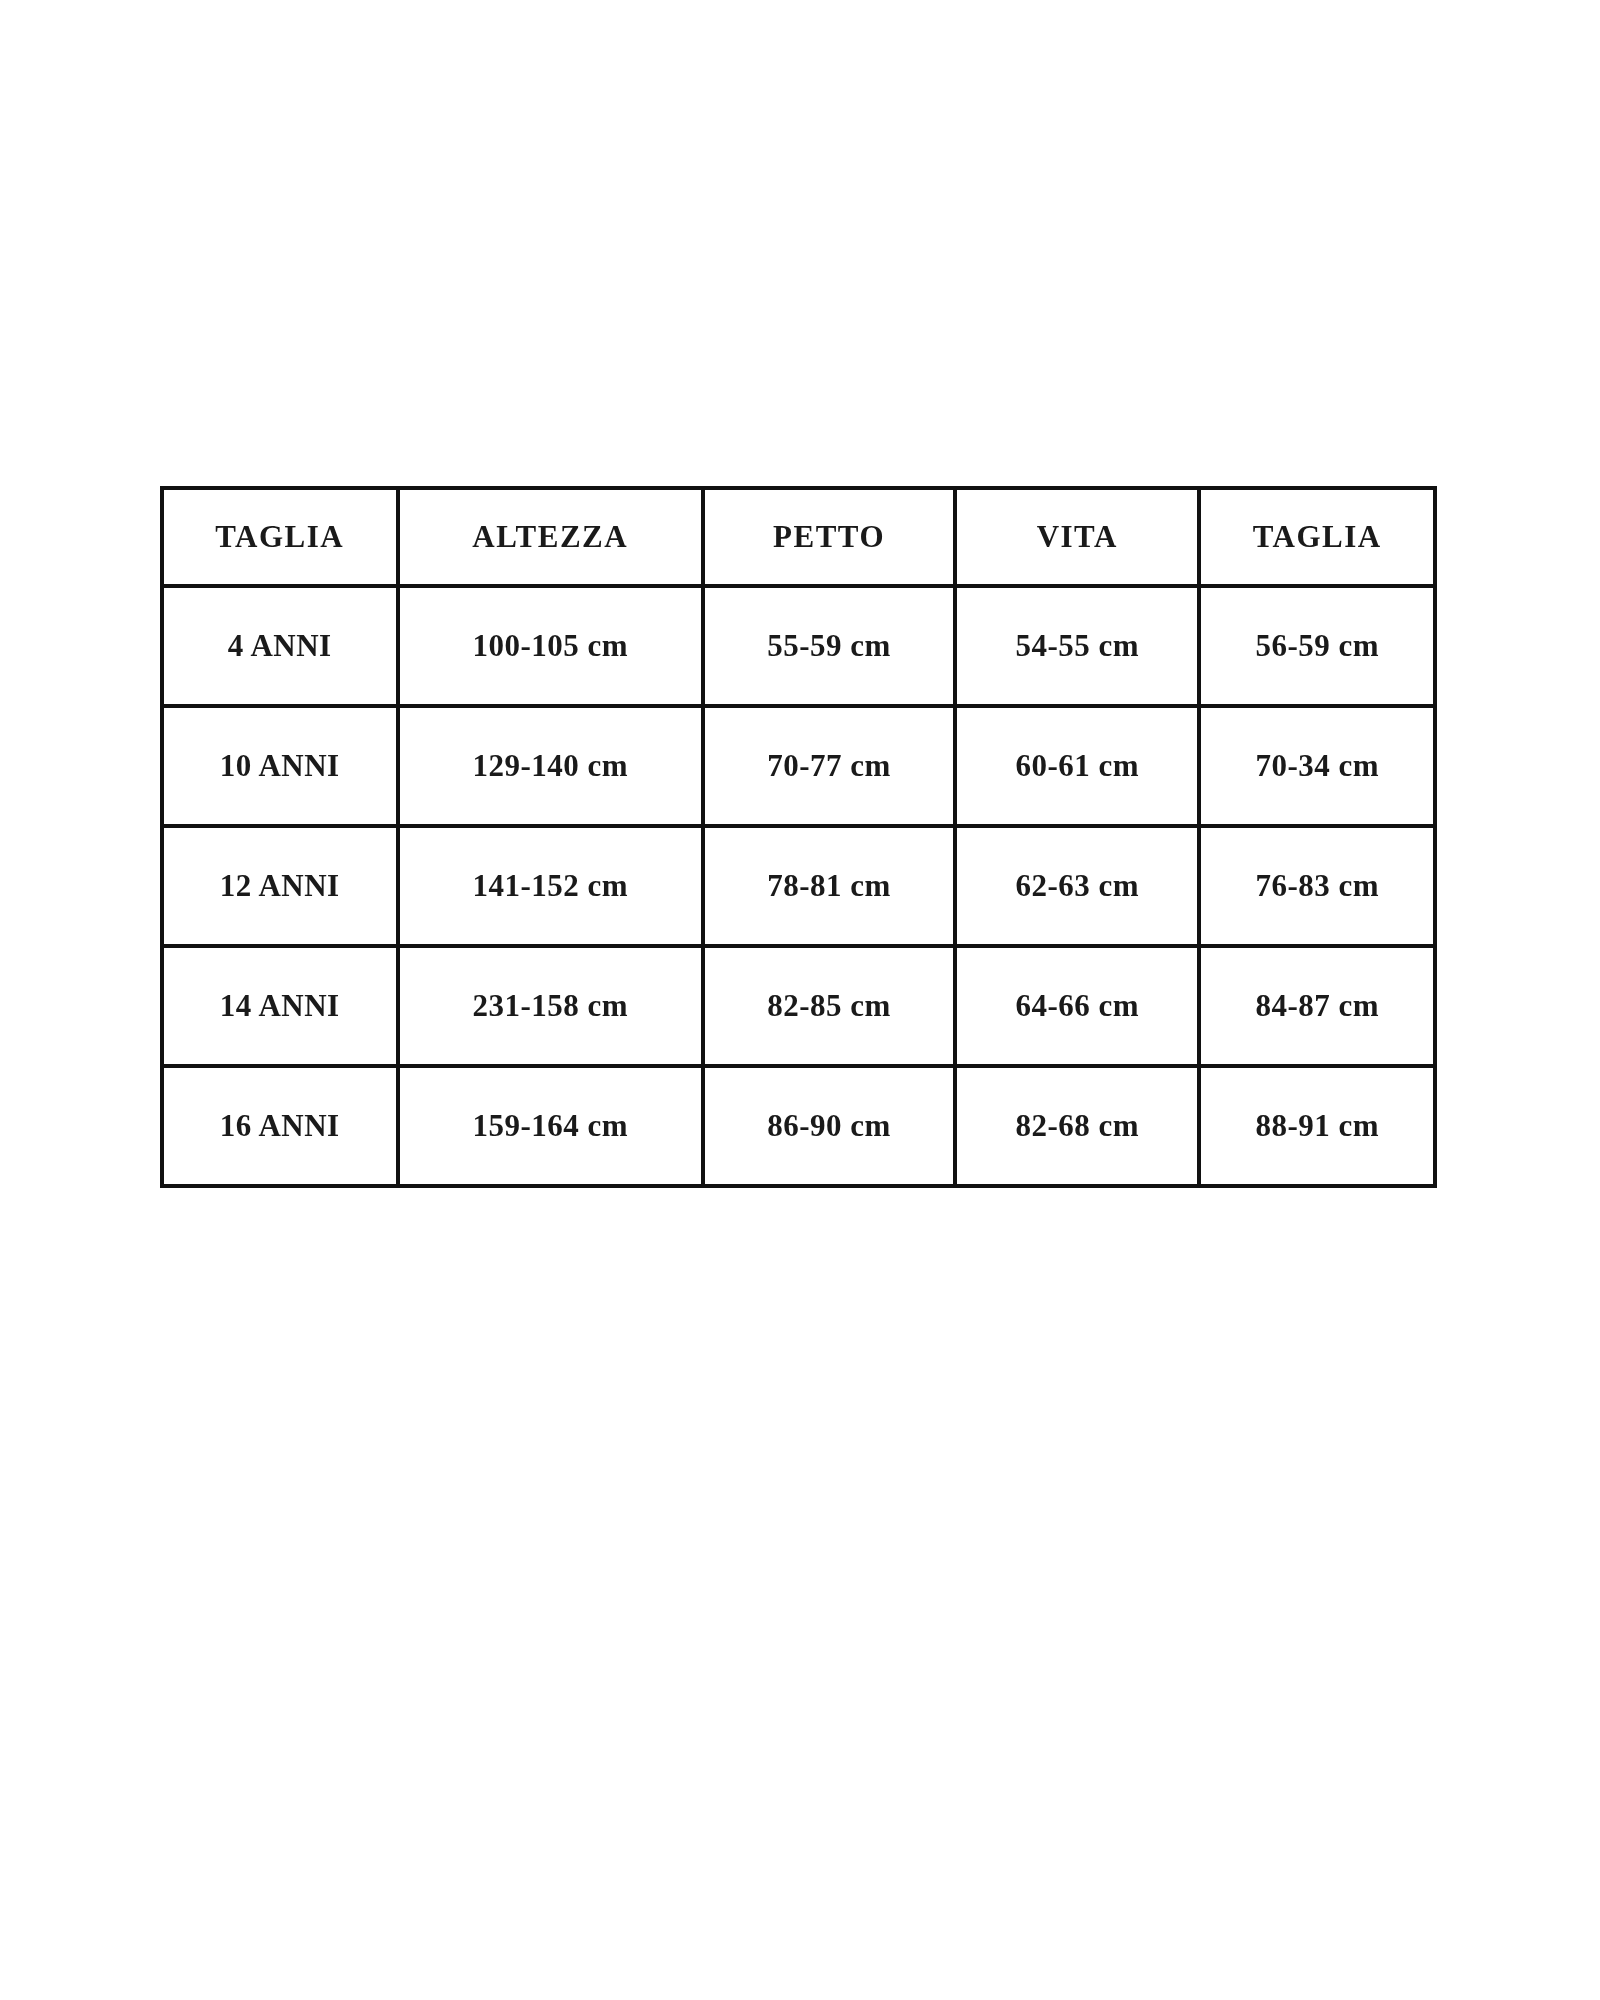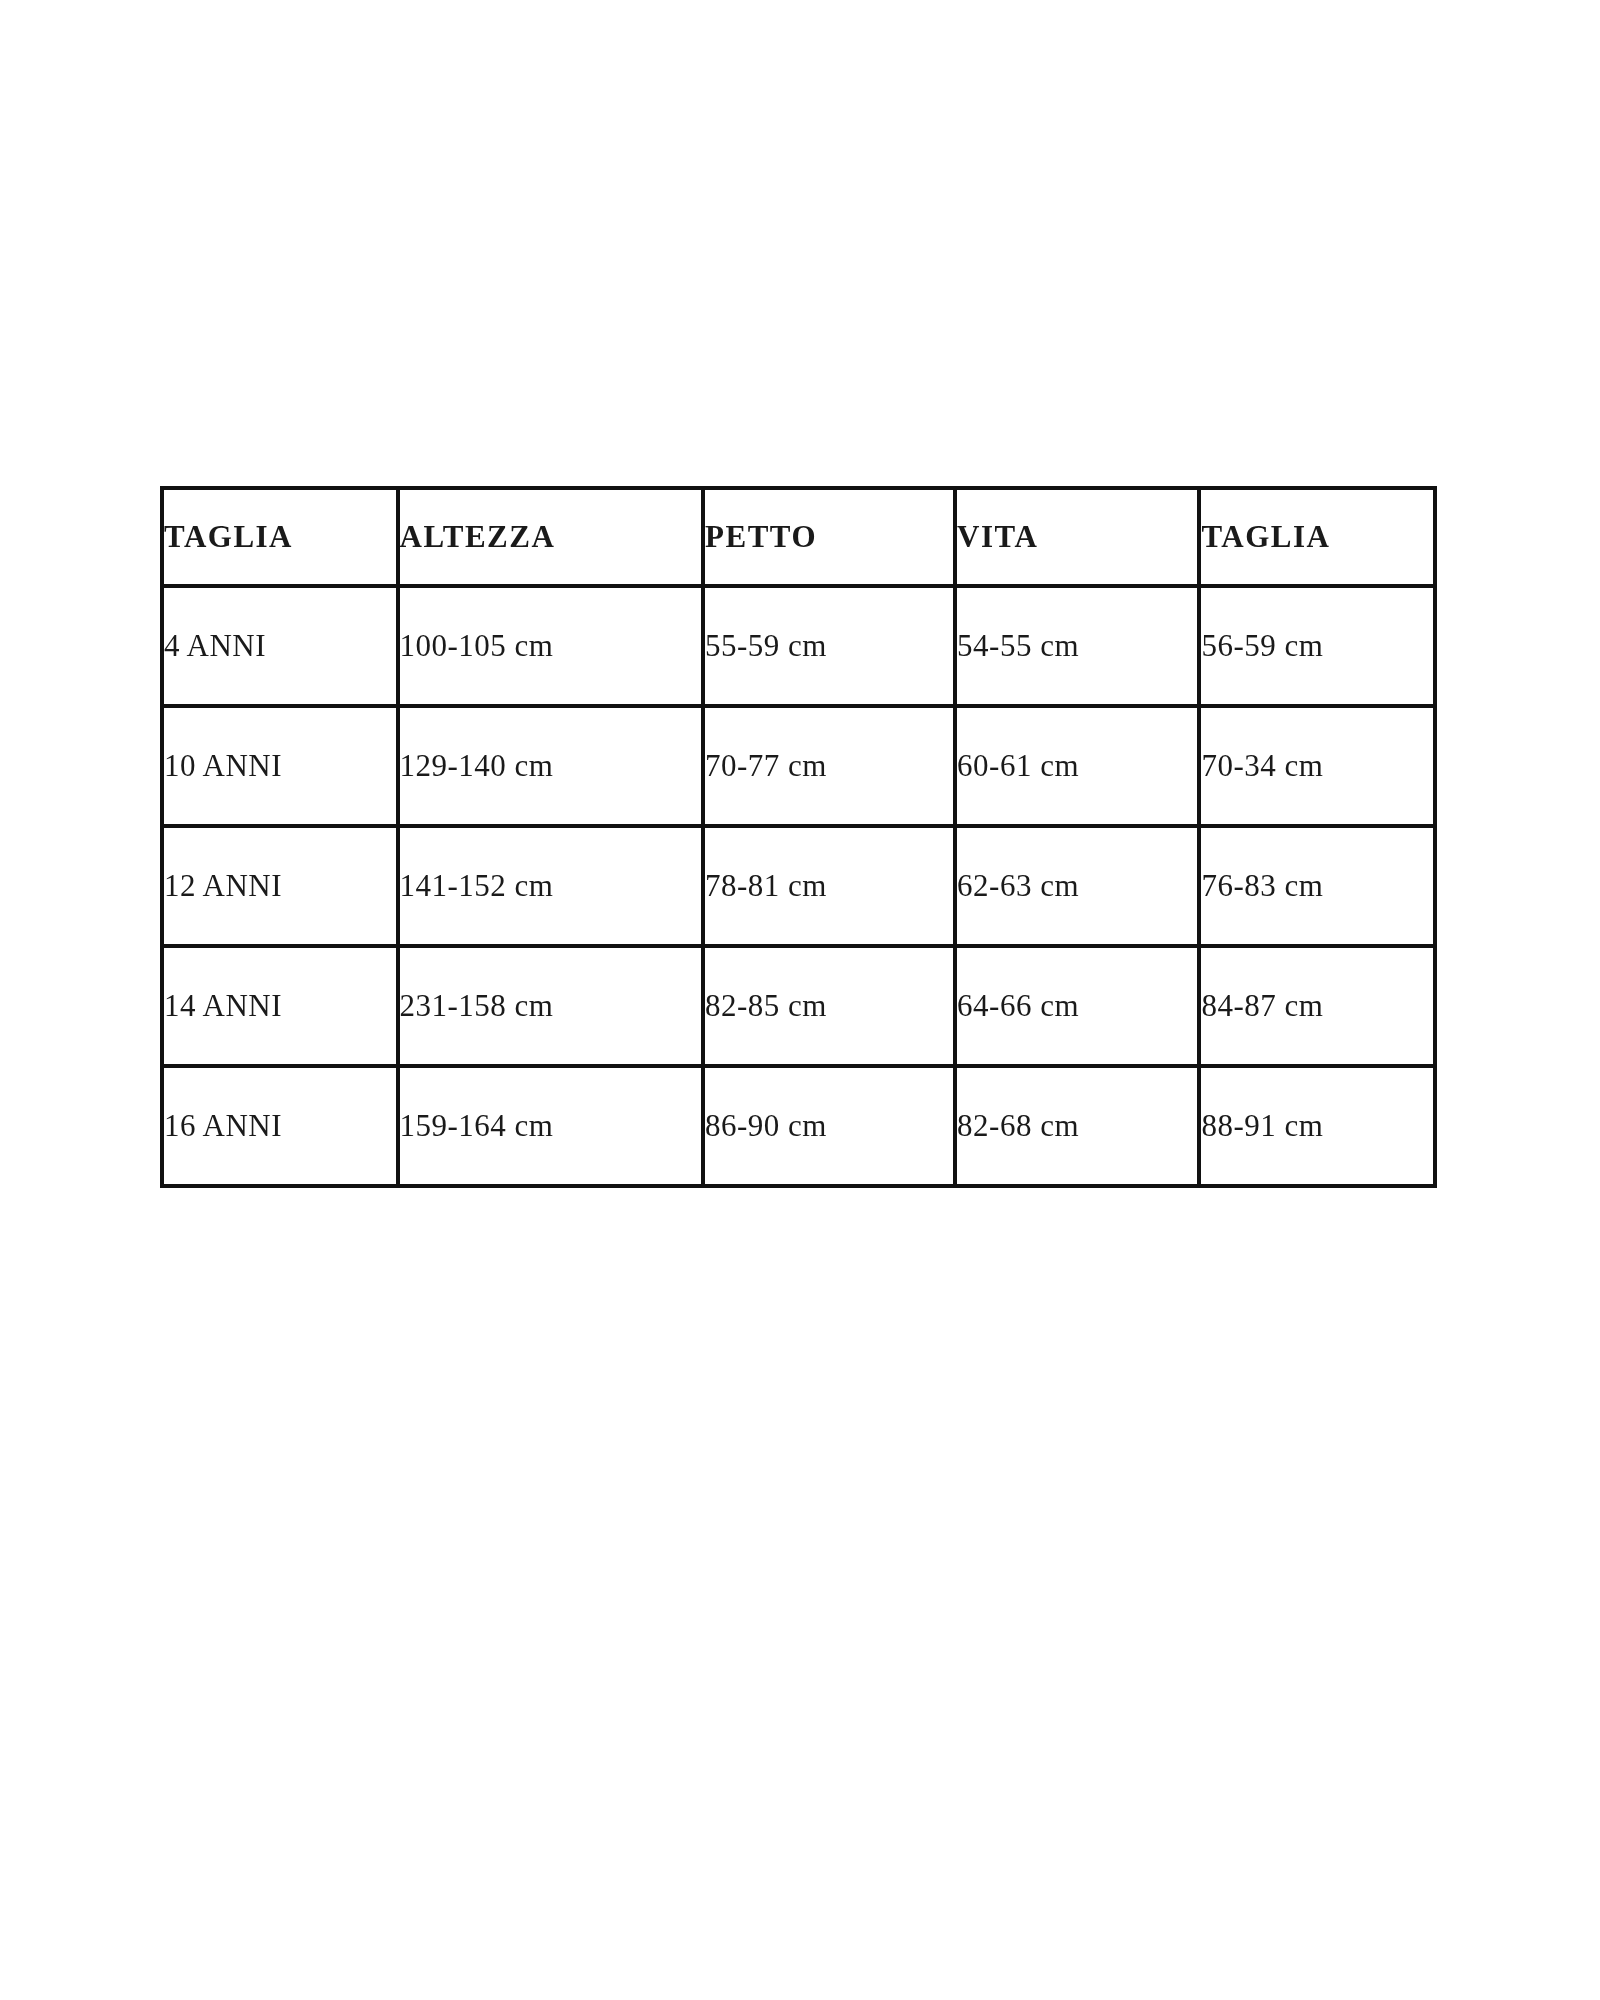--- a/index.html
+++ b/index.html
@@ -20,38 +20,38 @@
     left: 160px;
     top: 486px;
     width: 1277px;
     border-collapse: collapse;
     table-layout: fixed;
     background: #ffffff;
   }
   table.size-chart th,
   table.size-chart td {
     border: 4.5px solid #111111;
-    text-align: left;
+    text-align: center;
     vertical-align: middle;
     color: #1a1a1a;
     background: #ffffff;
     overflow: hidden;
     white-space: nowrap;
   }
   table.size-chart th {
     height: 98px;
     font-size: 31px;
     font-weight: bold;
     letter-spacing: 1.5px;
     font-family: "Liberation Serif", "DejaVu Serif", serif;
   }
   table.size-chart td {
     height: 120px;
     font-size: 31px;
-    font-weight: normal;
+    font-weight: bold;
     letter-spacing: 0.5px;
     font-family: "Liberation Serif", "DejaVu Serif", serif;
   }
   col.c1 { width: 18.5%; }
   col.c2 { width: 24.0%; }
   col.c3 { width: 19.8%; }
   col.c4 { width: 19.2%; }
   col.c5 { width: 18.5%; }
 </style>
 </head>

